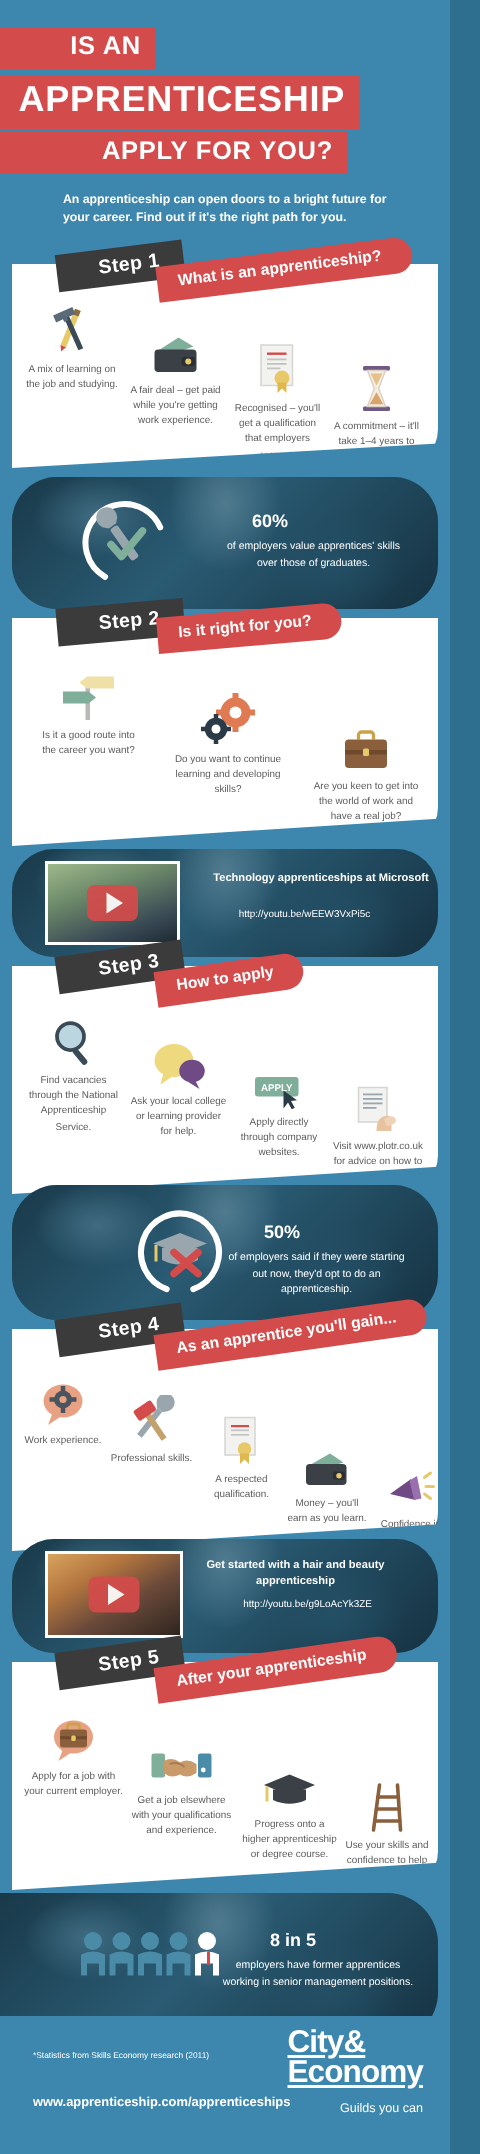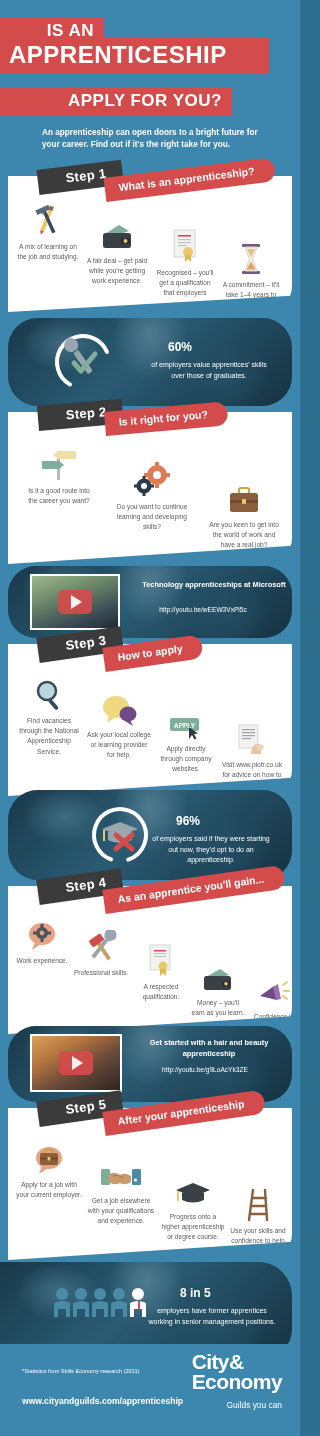--- a/index.html
+++ b/index.html
@@ -9,21 +9,21 @@
     font-family: "Liberation Sans", sans-serif;
     background: #3d87ae;
   }
   #page { position: relative; width: 300px; height: 1436px; background: #3d87ae; overflow: hidden; }
 
   
   .hero { position: absolute; left: 0; top: 0; width: 300px; height: 170px; }
   .hero-bar { background: #d44b4b; color: #fff; font-weight: bold; letter-spacing: .5px;
               display: inline-block; padding: 3px 9px 5px 9px; }
   .hb1 { position: absolute; left: 0; top: 18px; width: 104px; font-size: 17px; text-align: right; padding-right: 10px; }
-  .hb2 { position: absolute; left: 0; top: 38px; width: 269px; font-size: 24px; text-align: left; padding-right: 10px; }
+  .hb2 { position: absolute; left: 0; top: 50px; width: 240px; font-size: 24px; text-align: right; padding-right: 10px; }
   .hb3 { position: absolute; left: 0; top: 88px; width: 232px; font-size: 17px; text-align: right; padding-right: 10px; }
   .hero-sub { position: absolute; left: 42px; top: 127px; width: 228px; color: #ffffff;
               font-size: 8.2px; font-weight: bold; line-height: 1.45; }
 
   
   .panel { position: absolute; left: 8px; width: 284px; background: #fff; }
   .panel-top    { border-radius: 0 0 26px 0; }
   .panel-clip-a { clip-path: polygon(0 0, 100% 0, 100% 88%, 0 100%); }
 
   .banner { position: absolute; height: 30px; }
@@ -69,33 +69,33 @@
                  border-top: 7px solid transparent; border-bottom: 7px solid transparent; margin-left: 3px; }
   .vid-title { position: absolute; color: #fff; font-weight: bold; font-size: 7.4px;
                text-align: center; line-height: 1.45; }
   .vid-url { position: absolute; color: #fff; font-size: 6.6px; text-align: center; }
 
   
   .footer { position: absolute; left: 0; bottom: 0; width: 300px; height: 92px; background: #3d87ae; }
   .foot-note { position: absolute; left: 22px; top: 24px; color: #fff; font-size: 5.6px; }
   .foot-url  { position: absolute; left: 22px; top: 52px; color: #fff; font-weight: bold; font-size: 8.6px; }
   .logo { position: absolute; right: 18px; top: 8px; color: #fff; font-weight: bold;
-          font-size: 21px; line-height: .96; letter-spacing: -.6px; }
+          font-size: 21px; line-height: .96; letter-spacing: -.6px; text-decoration: underline; }
   .logo-tag { position: absolute; right: 18px; top: 56px; color: #fff; font-size: 8.4px; }
 </style>
 </head>
 <body>
 
 <div id="page">
 
   <div class="hero">
     <div class="hero-bar hb1">IS AN</div>
     <div class="hero-bar hb2">APPRENTICESHIP</div>
     <div class="hero-bar hb3">APPLY FOR YOU?</div>
-    <div class="hero-sub">An apprenticeship can open doors to a bright future for your career. Find out if it's the right take for you.</div>
+    <div class="hero-sub">An apprenticeship can open doors to a bright future for your career. Find out if it's the right path for you.</div>
   </div>
 
   <div class="panel panel-top panel-clip-a" style="top:176px; height:136px;">
     <div class="items" style="top:22px;">
       <div class="item" style="left:8px; top:0px; width:64px;">
         <div class="ic">
           <svg width="38" height="38" viewBox="0 0 38 38">
             <g transform="rotate(22 19 19)">
               <rect x="16" y="6" width="4" height="26" fill="#e8c96a"></rect>
               <polygon points="16,32 20,32 18,36" fill="#d44b4b"></polygon>
@@ -292,21 +292,21 @@
   <div class="stat" style="top:790px; height:90px; border-radius: 30px;">
     <div class="stat-bg"></div>
     <div class="stat-photo"></div>
     <svg width="68" height="68" viewBox="0 0 68 68" style="position:absolute; left:78px; top:11px;">
       <circle cx="34" cy="34" r="26" fill="none" stroke="#fff" stroke-width="4" stroke-dasharray="145 19" stroke-linecap="round" transform="rotate(110 34 34)"></circle>
       <path d="M16 28 L34 21 L52 28 L34 35 Z" fill="#9aa6ad"></path>
       <path d="M22 31 L22 39 q12 6 24 0 L46 31" fill="#9aa6ad"></path>
       <rect x="17" y="29" width="2" height="11" fill="#e8c96a"></rect>
       <path d="M30 34 L46 48 M46 34 L30 48" stroke="#d44b4b" stroke-width="5" stroke-linecap="round"></path>
     </svg>
-    <div class="stat-num" style="left:168px; top:24px;">96%</div>
+    <div class="stat-num" style="left:168px; top:24px;">50%</div>
     <div class="stat-txt" style="left:142px; top:44px; width:122px;">of employers said if they were starting out now, they'd opt to do an apprenticeship.</div>
   </div>
 
   <div class="panel panel-clip-a" style="top:886px; height:148px; border-radius: 0 0 26px 0;">
     <div class="items" style="top:26px;">
       <div class="item" style="left:6px; top:0; width:56px;">
         <div class="ic">
           <svg width="34" height="32" viewBox="0 0 34 32">
             <ellipse cx="17" cy="14" rx="13" ry="11" fill="#e8a183"></ellipse>
             <path d="M10 22 L7 30 L16 24 Z" fill="#e8a183"></path>
@@ -382,21 +382,21 @@
     <div class="step-ribbon" style="left:104px; top:12px; transform: rotate(-8deg);">As an apprentice you'll gain...</div>
   </div>
 
   <div class="stat" style="top:1026px; height:76px; border-radius: 28px;">
     <div class="stat-bg"></div>
     <div class="stat-photo"></div>
     <div class="vid-thumb" style="left:22px; top:8px; width:92px; height:58px;">
       <div class="vid-inner" style="background:linear-gradient(150deg,#d8a35e 0%,#b4763f 30%,#6b4a3a 60%,#2e2520 100%);"></div>
       <div class="play"></div>
     </div>
-    <div class="vid-title" style="left:126px; top:12px; width:150px;">Get started with a hair and beauty apprenticeship</div>
+    <div class="vid-title" style="left:114px; top:12px; width:150px;">Get started with a hair and beauty apprenticeship</div>
     <div class="vid-url" style="left:122px; top:40px; width:150px;">http://youtu.be/g9LoAcYk3ZE</div>
   </div>
 
   <div class="panel panel-clip-a" style="top:1108px; height:152px; border-radius: 0 0 26px 0;">
     <div class="items" style="top:28px;">
       <div class="item" style="left:8px; top:0; width:66px;">
         <div class="ic">
           <svg width="36" height="32" viewBox="0 0 36 32">
             <ellipse cx="18" cy="14" rx="13" ry="11" fill="#e8a183"></ellipse>
             <path d="M11 22 L8 30 L17 24 Z" fill="#e8a183"></path>
@@ -478,21 +478,21 @@
         <path d="M2 17 q8-4 16 0 l0 14 l-4 0 l0 -8 l-8 0 l0 8 l-4 0 z"></path>
       </g>
       <path d="M86 15 l0 9 l2 0 l0 -9 z" fill="#d44b4b"></path>
     </svg>
     <div class="stat-num" style="left:180px; top:24px;">8 in 5</div>
     <div class="stat-txt" style="left:148px; top:44px; width:128px;">employers have former apprentices working in senior management positions.</div>
   </div>
 
   <div class="footer">
     <div class="foot-note">*Statistics from Skills Economy research (2011)</div>
-    <div class="foot-url">www.cityandguilds.com/apprenticeship</div>
+    <div class="foot-url">www.apprenticeship.com/apprenticeships</div>
     <div class="logo">
       <div>City&amp;</div>
       <div>Economy</div>
     </div>
     <div class="logo-tag">Guilds you can</div>
   </div>
 
 </div>
 
 </body></html>

